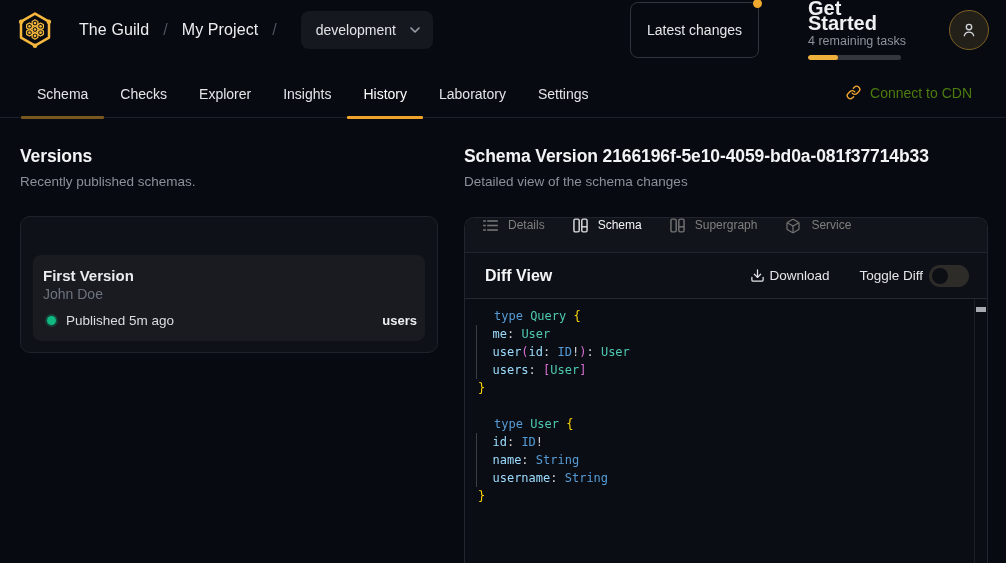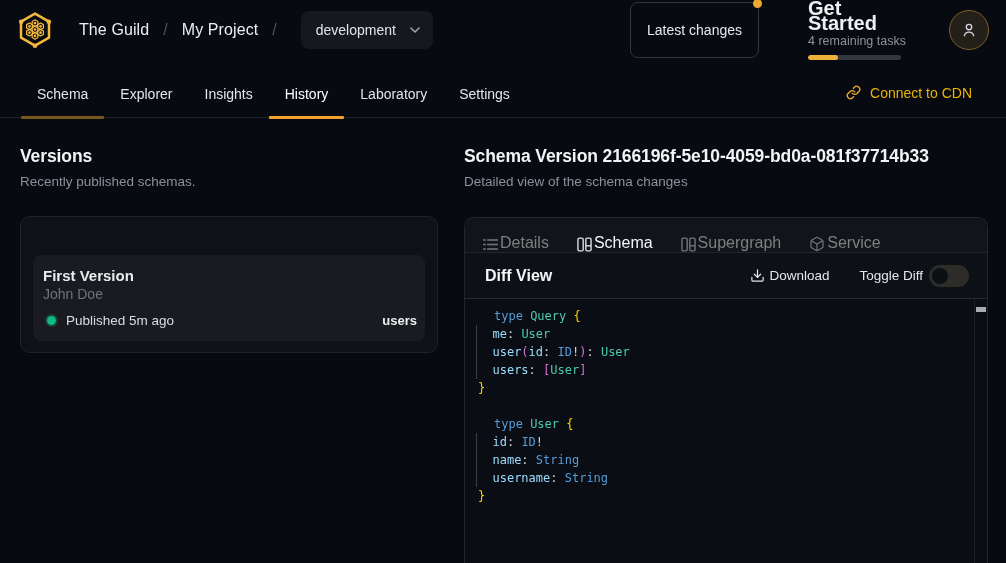--- a/index.html
+++ b/index.html
@@ -62,21 +62,21 @@
   }
   .nav-tab.active { color:#ffffff; }
   .nav-tab .ind {
     position:absolute; left:0; right:0; bottom:-1px; height:3px; border-radius:1px;
   }
   .nav-tab .ind.muted { background:#77571d; }
   .nav-tab .ind.active { background:#f0a22a; }
   .cdn-link {
     position:absolute; right:34px; top:50%; transform:translateY(calc(-50% + 4px));
     display:flex; align-items:center; gap:9px;
-    color:#eab308; font-size:14px; text-decoration:none; cursor:pointer;
+    color:#4d7c0f; font-size:14px; text-decoration:none; cursor:pointer;
   }
 
   
   .main {
     display:grid; grid-template-columns:418px 1fr; gap:0 26px;
     padding:27px 18px 0 20px;
     height:445px;
   }
   .col-title { font-size:17.5px; font-weight:600; color:#f2f3f5; letter-spacing:-.1px; line-height:22px; }
   .col-sub { font-size:13.5px; color:#8b919a; margin-top:7px; line-height:16px; }
@@ -110,23 +110,23 @@
     height:286px; min-height:0;
   }
   .right-col { display:flex; flex-direction:column; height:445px; }
   .right-col .detail-panel { flex:1; height:auto; }
   .tabstrip {
     height:35px; flex:0 0 auto; display:flex; align-items:center;
     background:#11141b; border-bottom:1px solid #21252d;
     border-radius:10px 10px 0 0; padding-left:18px;
   }
   .ptab {
-    display:flex; align-items:flex-end; gap:2px; height:100%; padding:0 14px;
+    display:flex; align-items:flex-start; gap:10px; height:100%; padding:0 14px;
     background:none; border:none; cursor:pointer;
-    color:#7f7f7d; font-size:16px; font-weight:500; font-family:inherit;
+    color:#7f7f7d; font-size:12px; font-weight:500; font-family:inherit;
   }
   .ptab:first-child { padding-left:0; }
   .ptab.active { color:#f4f5f6; }
   .ptab .picon { opacity:.9; }
   .diff-header {
     height:46px; flex:0 0 auto; display:flex; align-items:center; box-sizing:border-box;
     border-bottom:1px solid #25282f; padding:0 18px 0 20px; background:#0d1016;
   }
   .diff-title { font-size:16px; font-weight:700; color:#f4f5f6; }
   .dh-spacer { flex:1; }
@@ -225,20 +225,23 @@
       <circle cx="12" cy="8" r="3.6" fill="none" stroke="#d2d5da" stroke-width="1.8"></circle>
       <path d="M5.8 19.6 a6.4 6.4 0 0 1 12.4 0" fill="none" stroke="#d2d5da" stroke-width="1.8" stroke-linecap="round"></path>
     </svg>
   </div>
 </header>
 
 <nav class="nav">
   <button class="nav-tab">
     <span>Schema</span>
     <span class="ind muted"></span>
+  </button>
+  <button class="nav-tab">
+    <span>Checks</span>
   </button>
   <button class="nav-tab">
     <span>Explorer</span>
   </button>
   <button class="nav-tab">
     <span>Insights</span>
   </button>
   <button class="nav-tab active">
     <span>History</span>
     <span class="ind active"></span>

